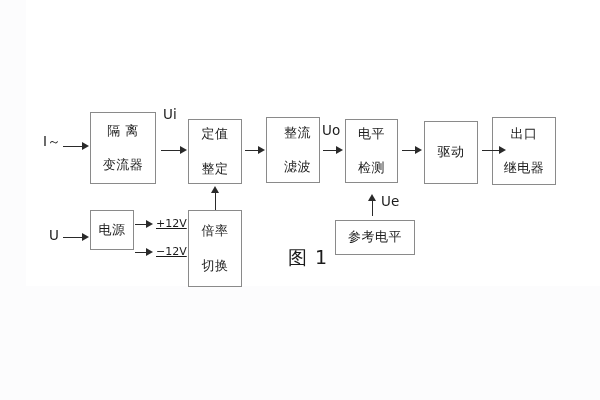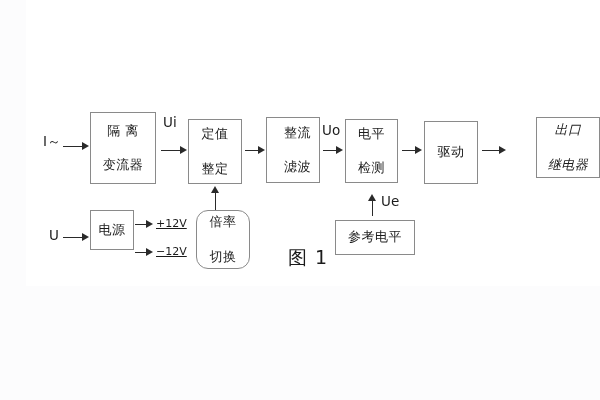--- a/index.html
+++ b/index.html
@@ -116,47 +116,47 @@
 
   <div class="block" style="left:345px; top:119px; width:53px; height:64px;">
     <span>电平</span>
     <span class="line2">检测</span>
   </div>
 
   <div class="block" style="left:424px; top:121px; width:54px; height:63px;">
     <span>驱动</span>
   </div>
 
-  <div class="block" style="left:536px; top:117px; width:64px; height:61px;font-style:italic;">
+  <div class="block" style="left:492px; top:117px; width:64px; height:68px;">
     <span>出口</span>
     <span class="line2">继电器</span>
   </div>
 
-  <div class="label sig" style="left:163px; top:116px;text-align:right;">Ui</div>
+  <div class="label sig" style="left:163px; top:108px;text-align:right;">Ui</div>
   <div class="hline" style="left:161px; top:150px; width:20px;"></div>
   <div class="arrow-r" style="left:180px; top:146px;"></div>
 
   <div class="hline" style="left:245px; top:150px; width:14px;"></div>
   <div class="arrow-r" style="left:258px; top:146px;"></div>
 
   <div class="label sig" style="left:322px; top:124px;">Uo</div>
   <div class="hline" style="left:323px; top:150px; width:14px;"></div>
   <div class="arrow-r" style="left:336px; top:146px;"></div>
 
   <div class="hline" style="left:402px; top:150px; width:14px;"></div>
   <div class="arrow-r" style="left:415px; top:146px;"></div>
 
   <div class="hline" style="left:482px; top:150px; width:18px;"></div>
   <div class="arrow-r" style="left:499px; top:146px;"></div>
 
   <div class="block" style="left:90px; top:210px; width:44px; height:40px;">
     <span>电源</span>
   </div>
 
-  <div class="block" style="left:196px; top:210px; width:54px; height:59px;border-radius:12px;">
+  <div class="block" style="left:188px; top:210px; width:54px; height:77px;">
     <span>倍率</span>
     <span class="line2">切换</span>
   </div>
 
   <div class="block" style="left:335px; top:220px; width:80px; height:35px;">
     <span>参考电平</span>
   </div>
 
   <div class="hline" style="left:135px; top:224px; width:13px;"></div>
   <div class="arrow-r" style="left:146px; top:220px;"></div>

